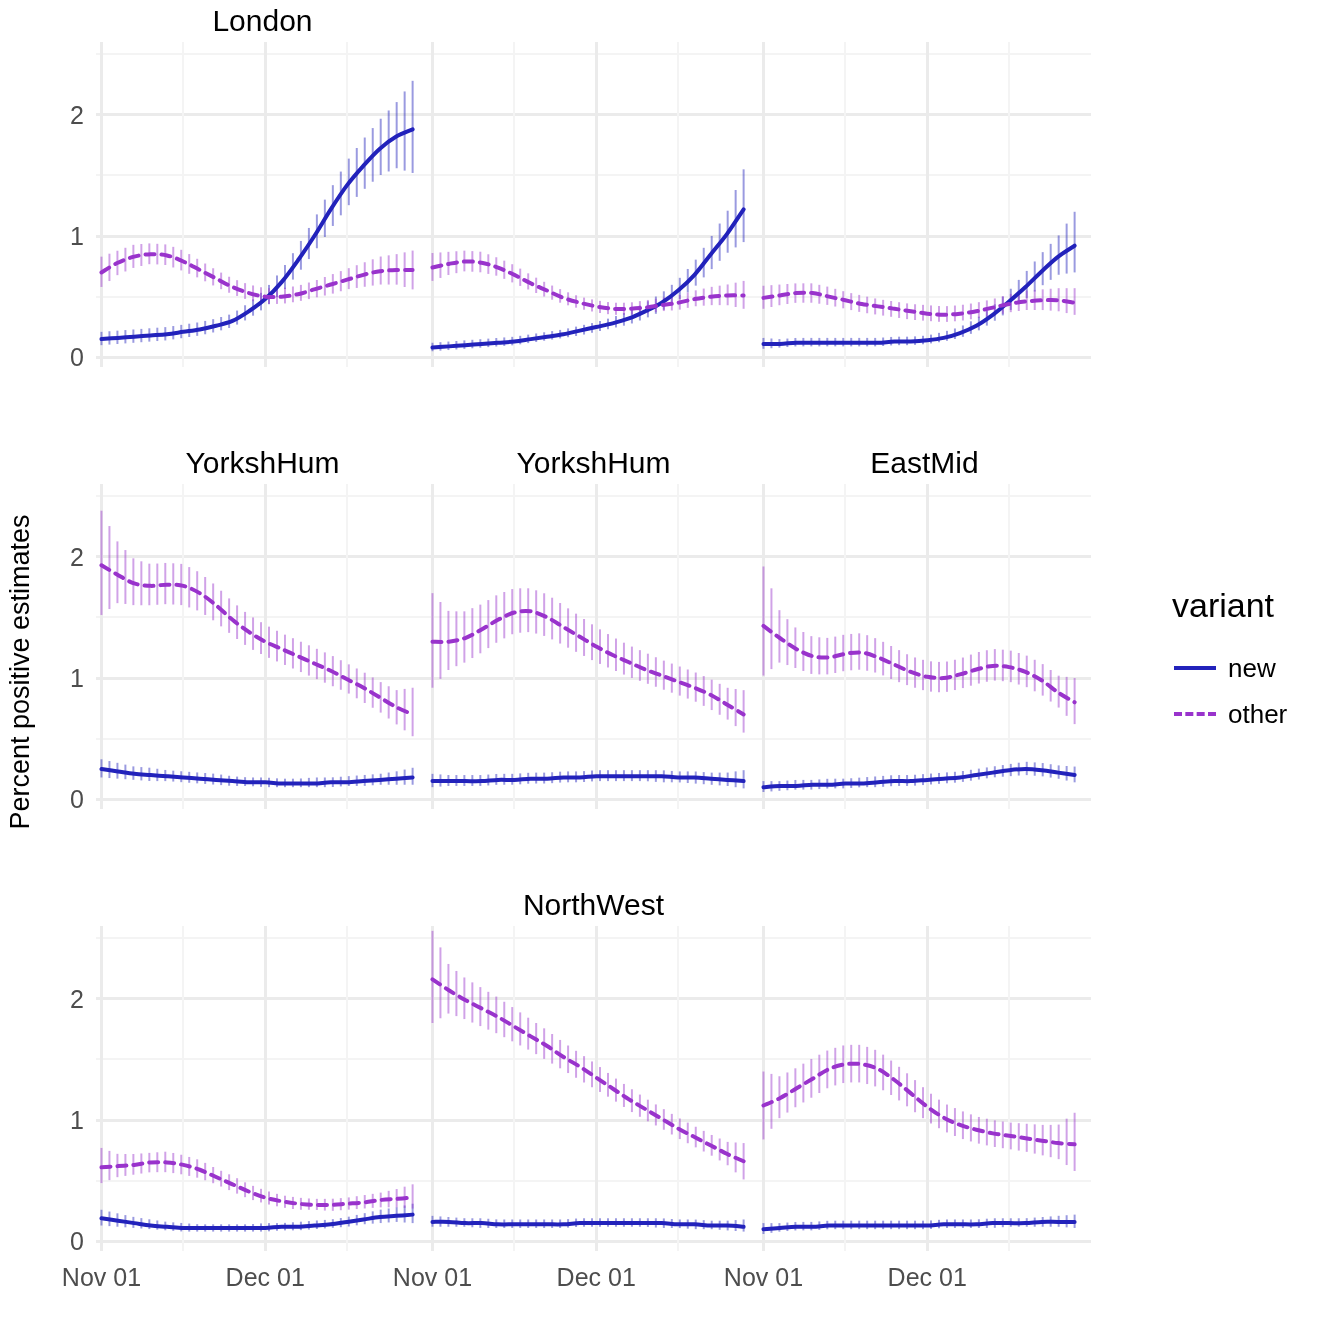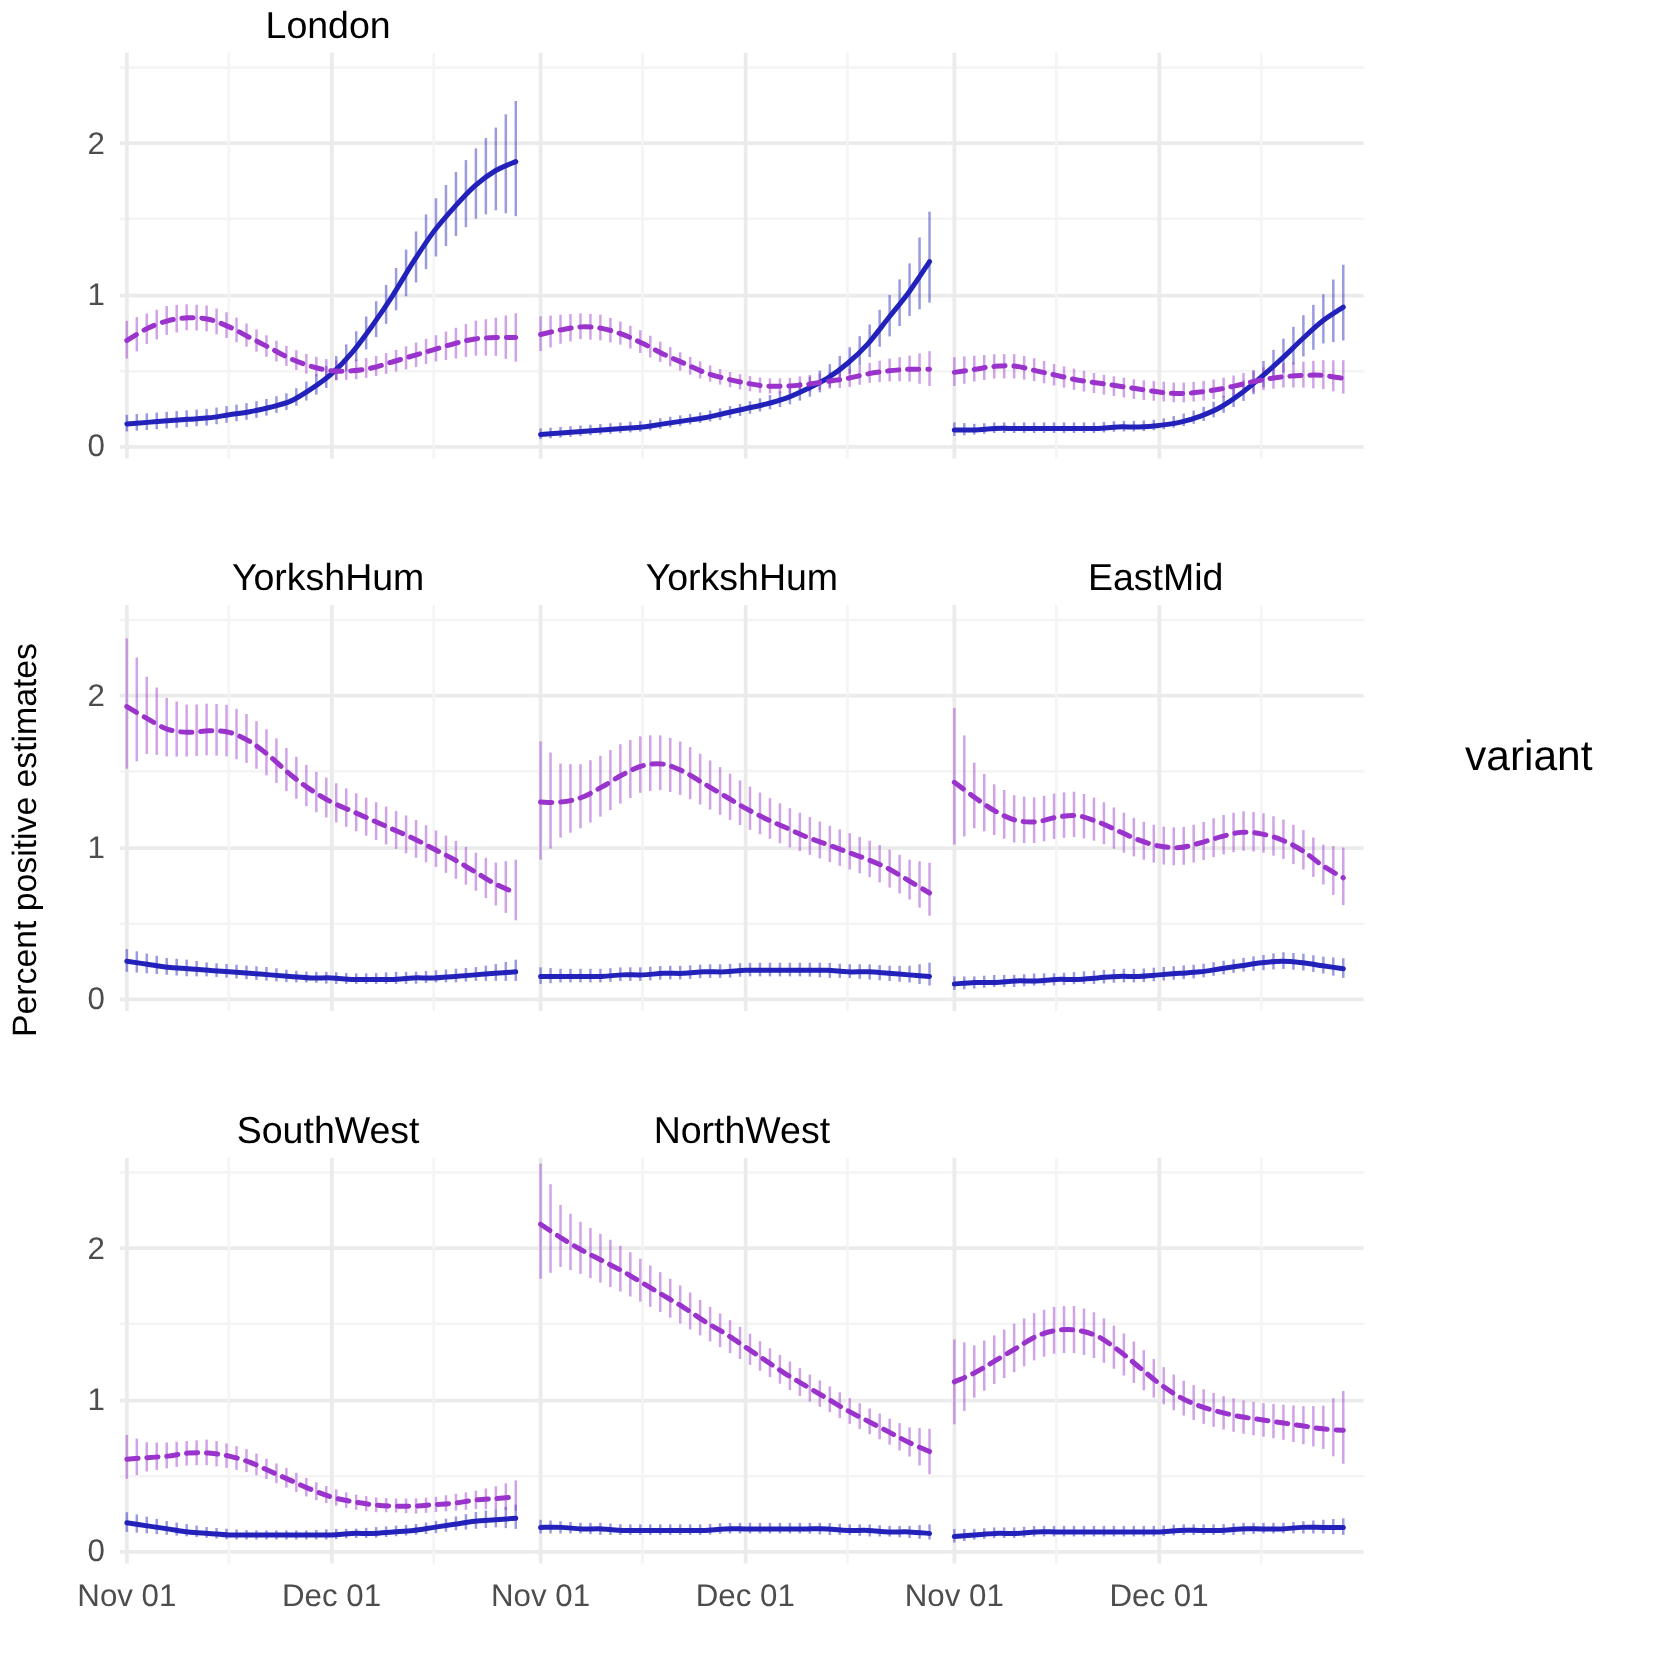--- a/index.html
+++ b/index.html
@@ -743,21 +743,20 @@
               <line x1="300.67" x2="300.67" y1="223.57" y2="191.67"></line>
               <line x1="308.64" x2="308.64" y1="231.84" y2="192.85"></line>
               <line x1="316.62" x2="316.62" y1="240.11" y2="194.03"></line>
             </g>
             <path d="M5.46,303.17 C8.19,302.97 16.38,302.16 21.84,301.96 C27.30,301.76 32.75,302.16 38.21,301.96 C43.67,301.76 49.13,300.95 54.59,300.75 C60.05,300.54 65.51,300.95 70.97,300.75 C76.43,300.54 81.89,299.74 87.34,299.53 C92.80,299.33 98.26,299.74 103.72,299.53 C109.18,299.33 114.64,298.73 120.10,298.32 C125.56,297.92 131.02,297.31 136.48,297.11 C141.93,296.91 147.39,297.31 152.85,297.11 C158.31,296.91 163.77,296.30 169.23,295.90 C174.69,295.49 180.15,295.09 185.61,294.68 C191.07,294.28 196.52,294.08 201.98,293.47 C207.44,292.86 212.90,291.85 218.36,291.04 C223.82,290.24 229.28,289.43 234.74,288.62 C240.20,287.81 245.66,286.80 251.11,286.19 C256.57,285.59 262.03,284.98 267.49,284.98 C272.95,284.98 278.41,285.59 283.87,286.19 C289.33,286.80 294.79,287.81 300.25,288.62 C305.70,289.43 313.89,290.64 316.62,291.04" fill="none" stroke="#2222bb" stroke-width="4" stroke-linecap="round"></path>
             <path d="M5.46,141.88 C8.19,143.91 16.38,150.17 21.84,154.01 C27.30,157.85 32.75,161.89 38.21,164.93 C43.67,167.96 49.13,170.79 54.59,172.20 C60.05,173.62 65.51,173.82 70.97,173.41 C76.43,173.01 81.89,170.58 87.34,169.78 C92.80,168.97 98.26,167.96 103.72,168.56 C109.18,169.17 114.64,171.39 120.10,173.41 C125.56,175.44 131.02,178.26 136.48,180.69 C141.93,183.12 147.39,185.95 152.85,187.97 C158.31,189.99 163.77,191.81 169.23,192.82 C174.69,193.83 180.15,194.43 185.61,194.03 C191.07,193.63 196.52,191.81 201.98,190.39 C207.44,188.98 212.90,186.96 218.36,185.54 C223.82,184.13 229.28,182.31 234.74,181.90 C240.20,181.50 245.66,182.11 251.11,183.12 C256.57,184.13 262.03,185.74 267.49,187.97 C272.95,190.19 278.41,193.02 283.87,196.46 C289.33,199.89 294.79,204.94 300.25,208.58 C305.70,212.22 313.89,216.67 316.62,218.28" fill="none" stroke="#9933cc" stroke-width="4" stroke-linecap="round" stroke-dasharray="9,7"></path>
           </svg>
         </div>
       </div>
       <div class="facet" style="left: 40px; top: 884px; width: 333px; height: 367px;">
-        <div class="facet-title">SouthWest</div>
         <div class="panel" style="left: 0px; top: 42px; width: 333px; height: 325px;">
           <div class="gridline-major" style="left: 0px; width: 333px; top: 313.799px; height: 3px;"></div>
           <div class="gridline-major" style="left: 0px; width: 333px; top: 192.53px; height: 3px;"></div>
           <div class="gridline-major" style="left: 0px; width: 333px; top: 71.2612px; height: 3px;"></div>
           <div class="gridline-minor" style="left: 0px; width: 333px; top: 253.664px; height: 2px;"></div>
           <div class="gridline-minor" style="left: 0px; width: 333px; top: 132.396px; height: 2px;"></div>
           <div class="gridline-minor" style="left: 0px; width: 333px; top: 11.1269px; height: 2px;"></div>
           <div class="gridline-major" style="top: 0px; height: 325px; left: 3.95902px; width: 3px;"></div>
           <div class="gridline-major" style="top: 0px; height: 325px; left: 167.73px; width: 3px;"></div>
           <div class="gridline-minor" style="top: 0px; height: 325px; left: 86.3443px; width: 2px;"></div>
@@ -1063,15 +1062,27 @@
             <path d="M5.46,179.48 C8.19,178.26 16.38,175.03 21.84,172.20 C27.30,169.37 32.75,165.73 38.21,162.50 C43.67,159.27 49.13,156.03 54.59,152.80 C60.05,149.56 65.51,145.52 70.97,143.10 C76.43,140.67 81.89,139.05 87.34,138.25 C92.80,137.44 98.26,137.44 103.72,138.25 C109.18,139.05 114.64,140.47 120.10,143.10 C125.56,145.72 131.02,149.97 136.48,154.01 C141.93,158.05 147.39,162.90 152.85,167.35 C158.31,171.80 163.77,176.65 169.23,180.69 C174.69,184.73 180.15,188.57 185.61,191.60 C191.07,194.64 196.52,196.86 201.98,198.88 C207.44,200.90 212.90,202.32 218.36,203.73 C223.82,205.15 229.28,206.36 234.74,207.37 C240.20,208.38 245.66,208.99 251.11,209.79 C256.57,210.60 262.03,211.41 267.49,212.22 C272.95,213.03 278.41,213.84 283.87,214.65 C289.33,215.45 294.79,216.46 300.25,217.07 C305.70,217.68 313.89,218.08 316.62,218.28" fill="none" stroke="#9933cc" stroke-width="4" stroke-linecap="round" stroke-dasharray="9,7"></path>
           </svg>
         </div>
       </div>
       <div class="xtick-label" style="left: 647.459px; top: 1265px; width: 120px;">Nov 01</div>
       <div class="xtick-label" style="left: 811.23px; top: 1265px; width: 120px;">Dec 01</div>
     </div>
 
   <div class="legend">
     <div class="legend-title">variant</div>
+    <div class="legend-row">
+      <div class="legend-key">
+        <div class="legend-line" id="legend-line-0" style="background: rgb(34, 34, 187);"></div>
+      </div>
+      <div class="legend-label">new</div>
+    </div>
+    <div class="legend-row">
+      <div class="legend-key">
+        <div class="legend-line" id="legend-line-1" style="background: transparent; border-top: 4px dashed rgb(153, 51, 204); height: 0px;"></div>
+      </div>
+      <div class="legend-label">other</div>
+    </div>
   </div>
 
 </div>
 
 </body></html>

